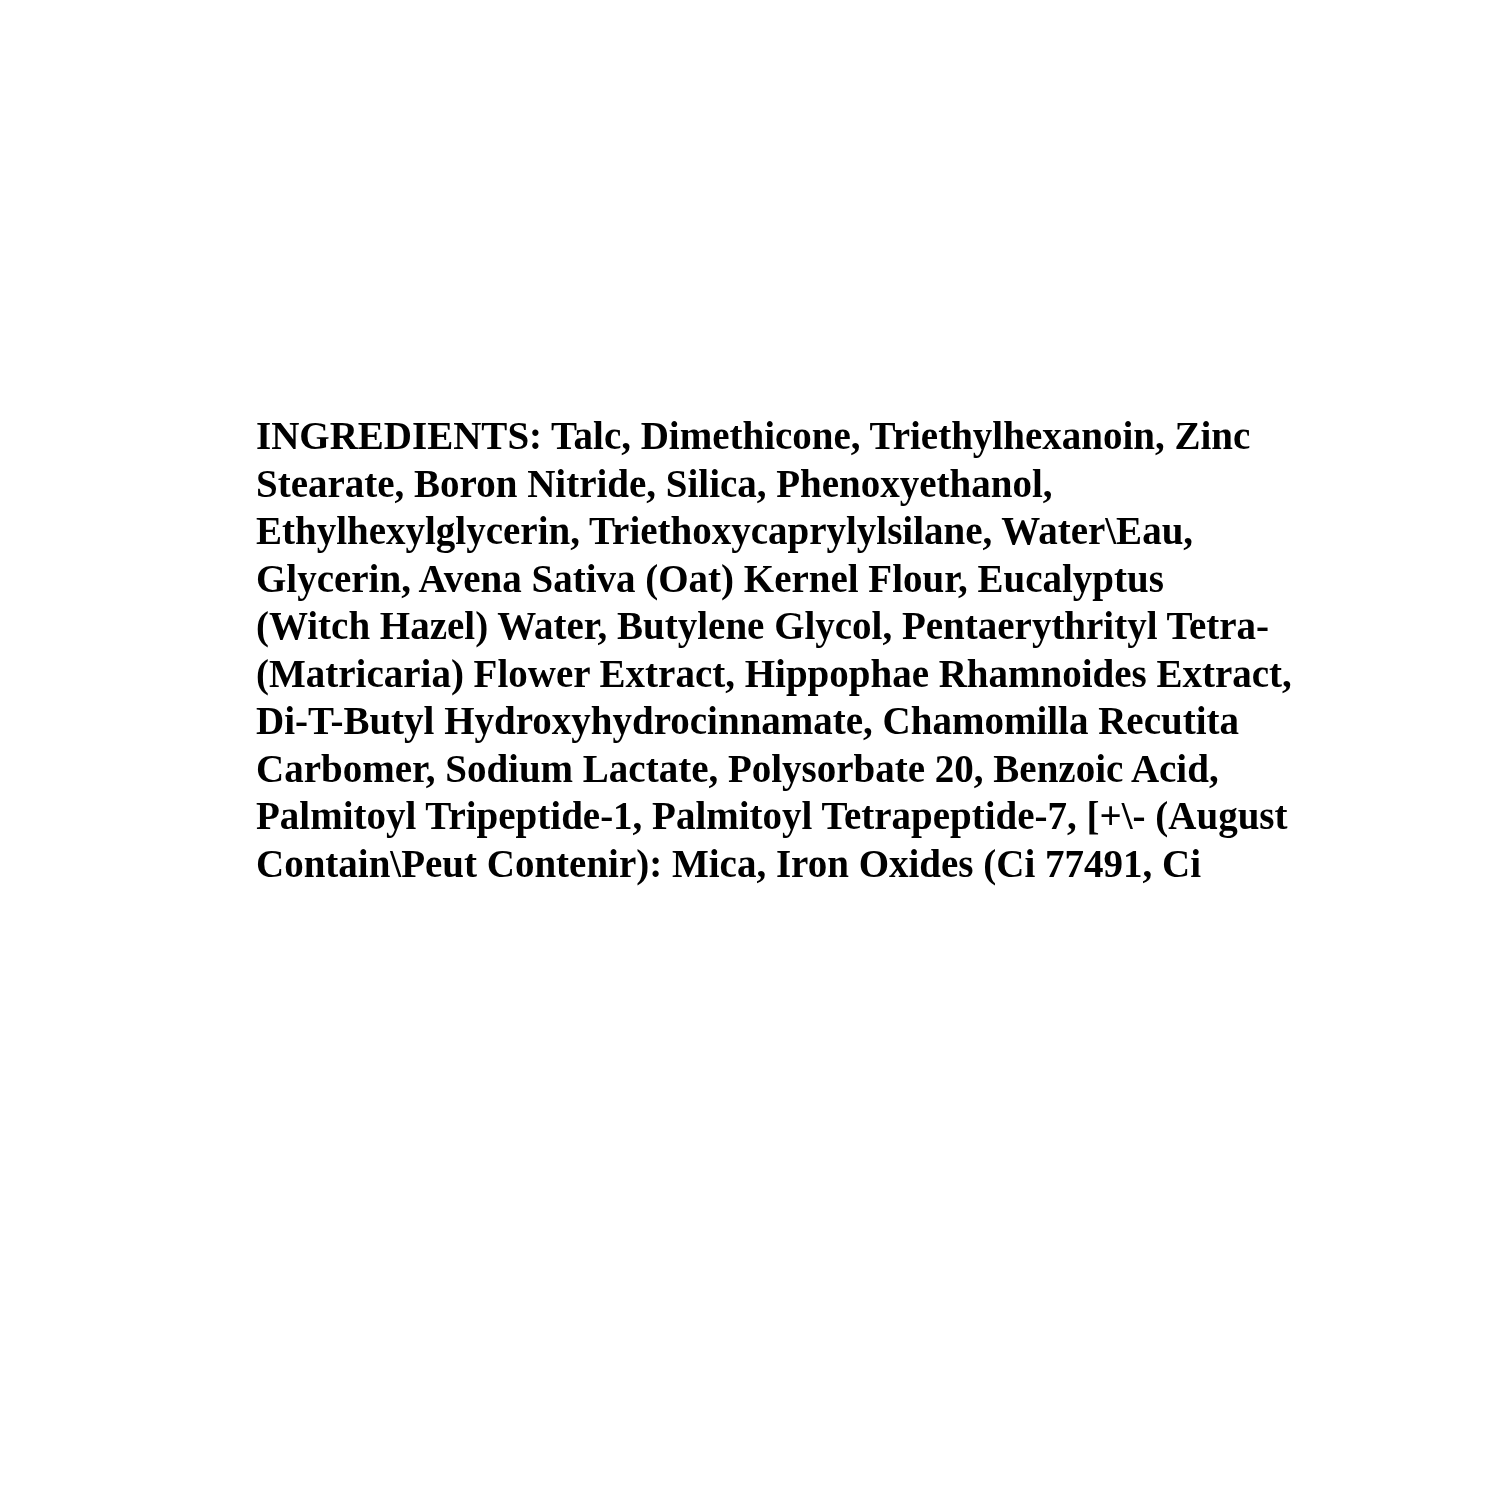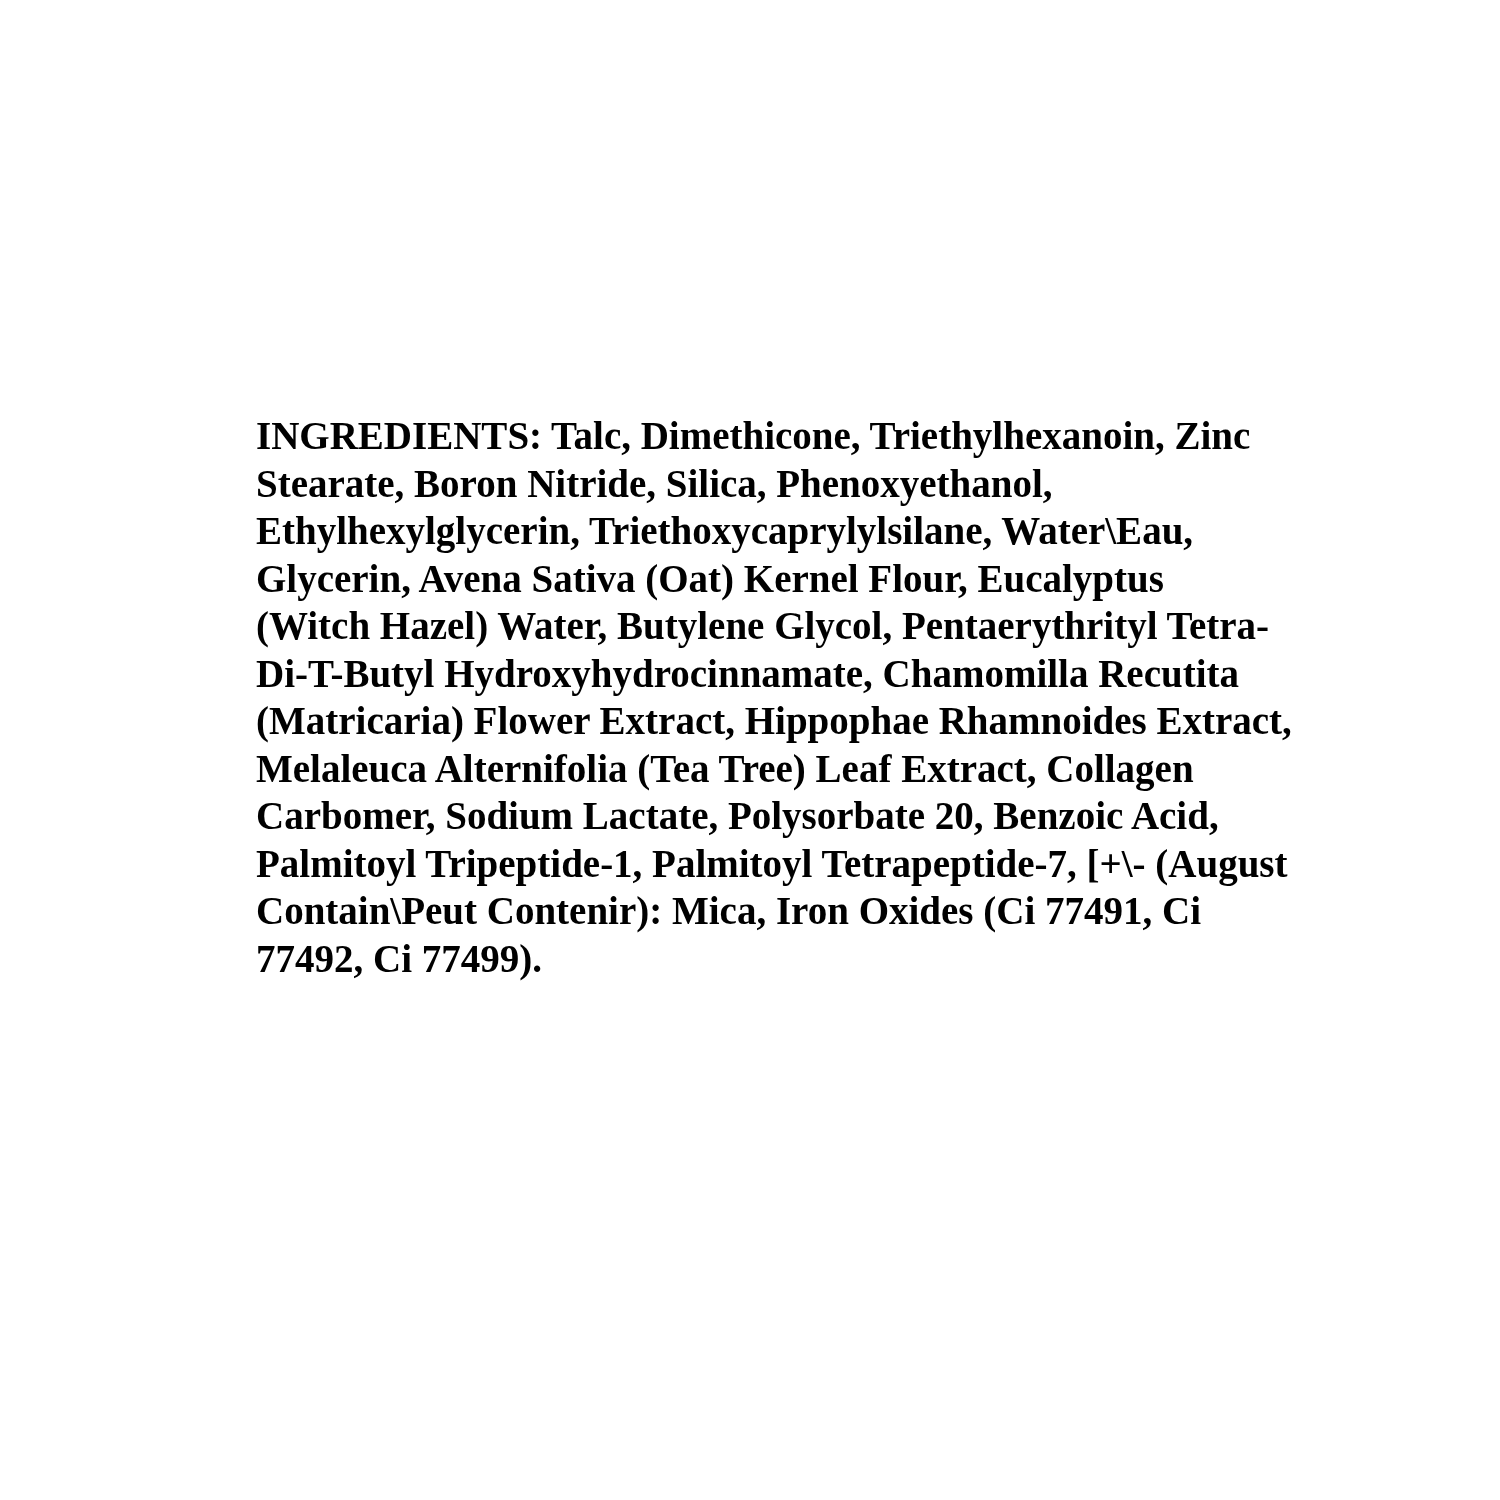--- a/index.html
+++ b/index.html
@@ -32,20 +32,18 @@
 </style>
 </head>
 <body>
 
 <div class="ingredients-block">
     <div class="ingredient-line">INGREDIENTS: Talc, Dimethicone, Triethylhexanoin, Zinc</div>
     <div class="ingredient-line">Stearate, Boron Nitride, Silica, Phenoxyethanol,</div>
     <div class="ingredient-line">Ethylhexylglycerin, Triethoxycaprylylsilane, Water\Eau,</div>
     <div class="ingredient-line">Glycerin, Avena Sativa (Oat) Kernel Flour, Eucalyptus</div>
     <div class="ingredient-line">(Witch Hazel) Water, Butylene Glycol, Pentaerythrityl Tetra-</div>
+    <div class="ingredient-line">(Matricaria) Flower Extract, Hippophae Rhamnoides Extract,</div>
     <div class="ingredient-line">Di-T-Butyl Hydroxyhydrocinnamate, Chamomilla Recutita</div>
-    <div class="ingredient-line">(Matricaria) Flower Extract, Hippophae Rhamnoides Extract,</div>
-    <div class="ingredient-line">Melaleuca Alternifolia (Tea Tree) Leaf Extract, Collagen</div>
     <div class="ingredient-line">Carbomer, Sodium Lactate, Polysorbate 20, Benzoic Acid,</div>
     <div class="ingredient-line">Palmitoyl Tripeptide-1, Palmitoyl Tetrapeptide-7, [+\- (August</div>
     <div class="ingredient-line">Contain\Peut Contenir): Mica, Iron Oxides (Ci 77491, Ci</div>
-    <div class="ingredient-line">77492, Ci 77499).</div>
   </div>
 
 </body></html>

